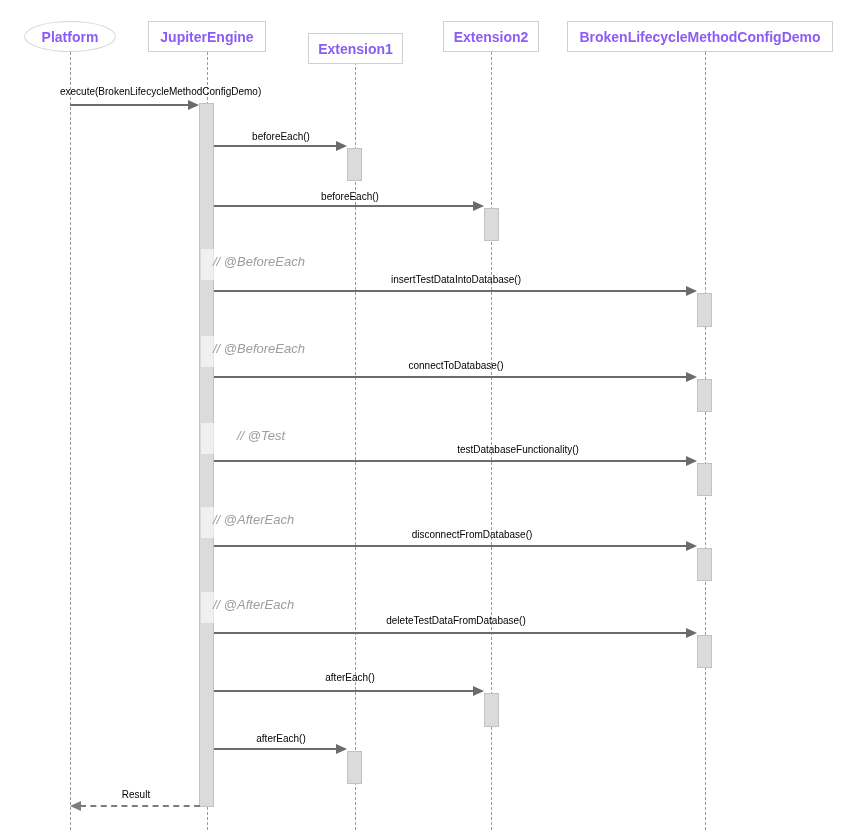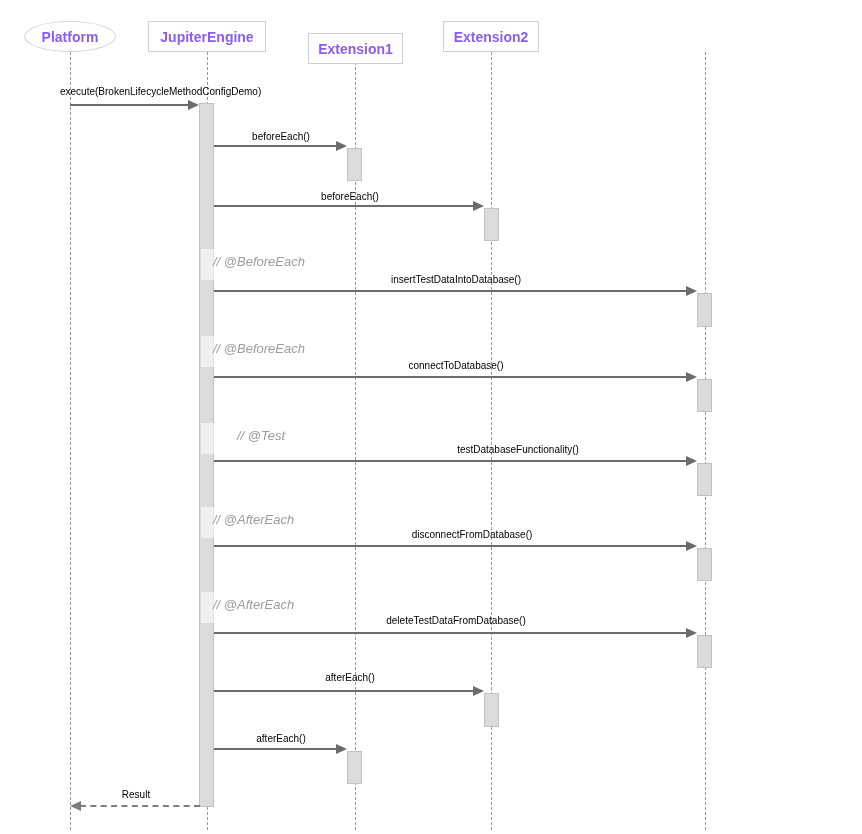--- a/index.html
+++ b/index.html
@@ -139,13 +139,14 @@
     <div class="msg-label centered" style="top: 789px; left: 136px;">Result</div>
     <div class="comment" style="left: 213px; top: 254px;">// @BeforeEach</div>
     <div class="comment" style="left: 213px; top: 341px;">// @BeforeEach</div>
     <div class="comment" style="left: 213px; top: 428px; margin-left: 24px;">// @Test</div>
     <div class="comment" style="left: 213px; top: 512px;">// @AfterEach</div>
     <div class="comment" style="left: 213px; top: 597px;">// @AfterEach</div>
     <div class="head ellipse" style="left: 24px; top: 21px; width: 92px; height: 31px;">Platform</div>
     <div class="head" style="left: 148px; top: 21px; width: 118px; height: 31px;">JupiterEngine</div>
     <div class="head" style="left: 308px; top: 21px; width: 95px; height: 31px; margin-top: 12px;">Extension1</div>
     <div class="head" style="left: 443px; top: 21px; width: 96px; height: 31px;">Extension2</div>
+    <div class="head" style="left: 567px; top: 21px; width: 266px; height: 31px;">BrokenLifecycleMethodConfigDemo</div>
   </div>
 
 </body></html>

